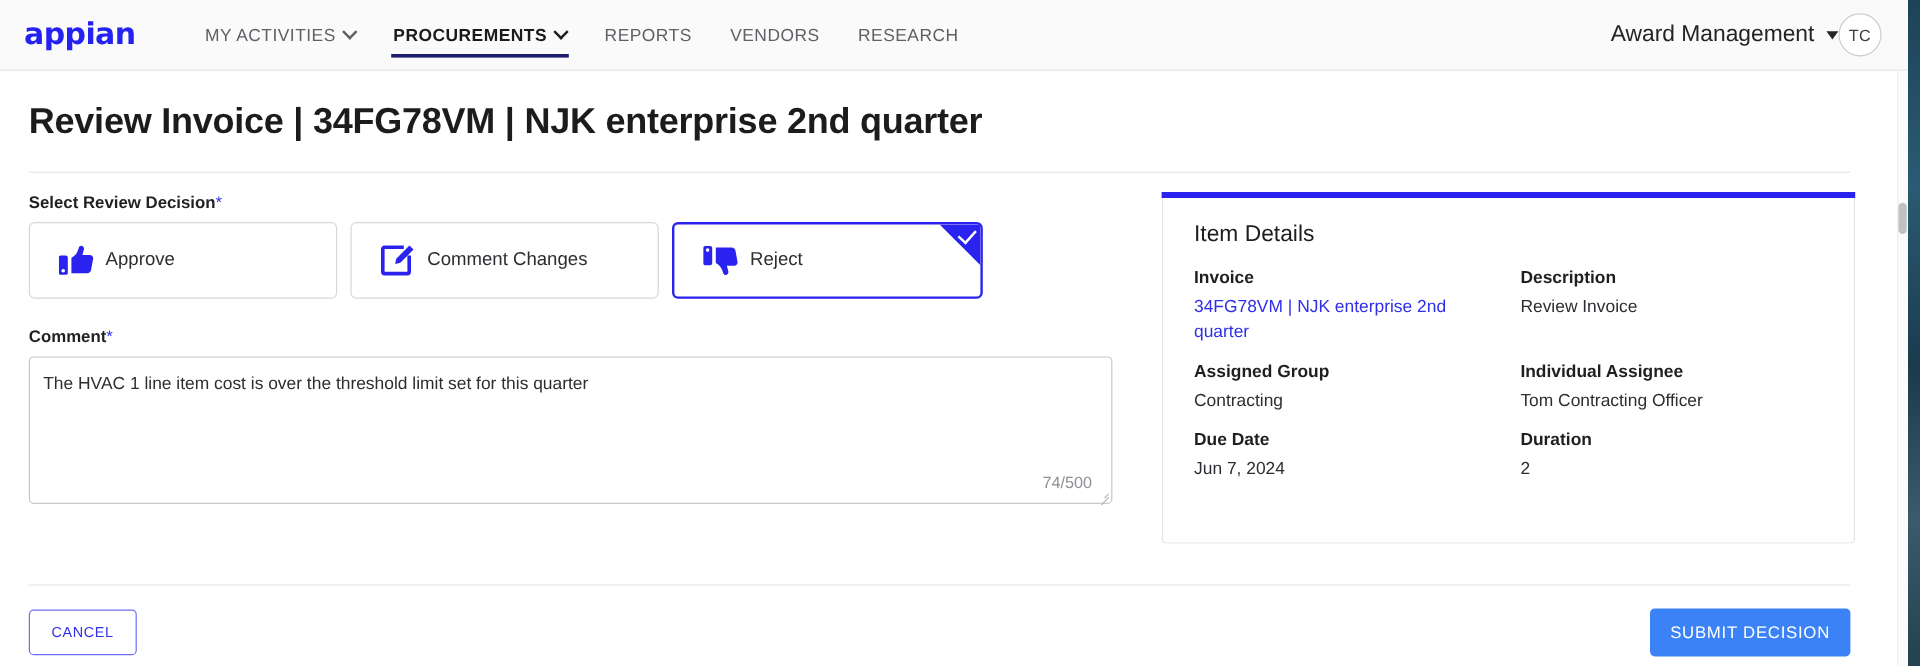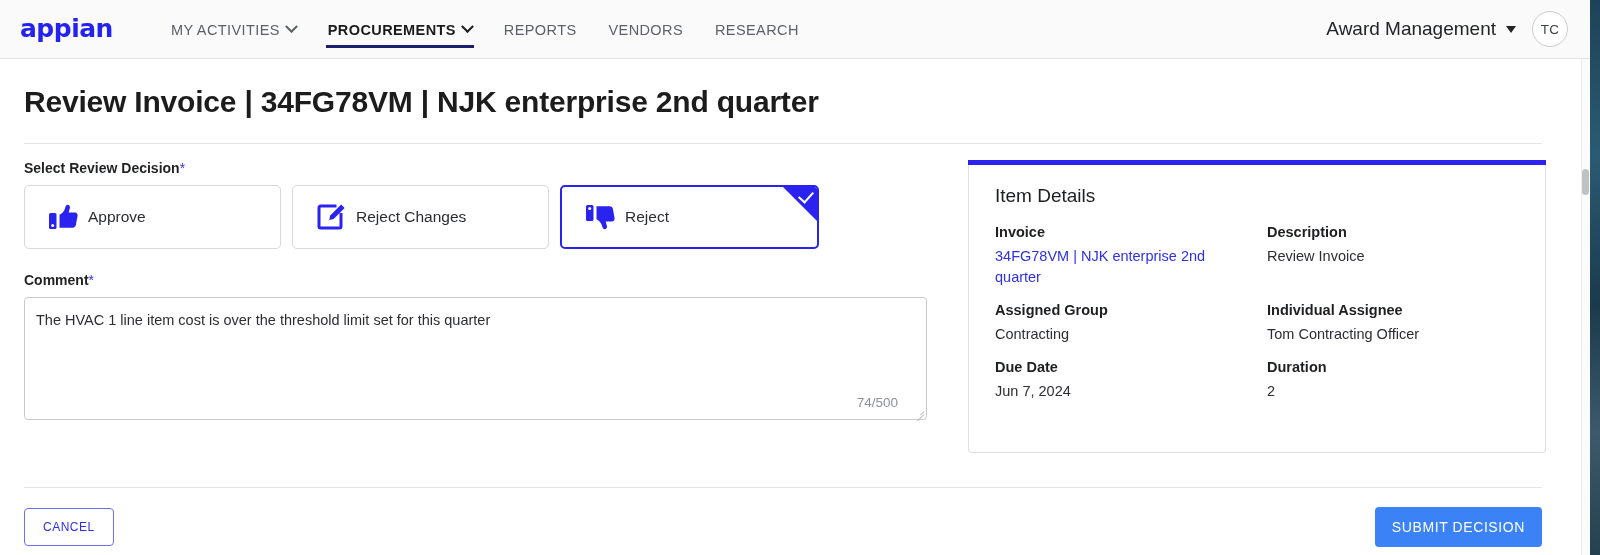--- a/index.html
+++ b/index.html
@@ -90,21 +90,20 @@
     display: inline-block;
     width: 9px; height: 9px;
     border-right: 2px solid currentColor;
     border-bottom: 2px solid currentColor;
     transform: rotate(45deg) translate(-2px,-2px);
   }
   .nav-right {
     margin-left: auto;
     display: flex;
     align-items: center;
-    gap: 16px;
   }
   .award {
     font-size: 19px;
     color: #222426;
     display: flex;
     align-items: center;
     gap: 10px;
     cursor: pointer;
   }
   .caret-down {
@@ -215,21 +214,21 @@
   .textarea-text {
     position: absolute;
     top: 12px; left: 11px;
     right: 11px;
     font-size: 14.5px;
     color: #2c2e31;
     line-height: 1.45;
   }
   .counter {
     position: absolute;
-    right: 28px; bottom: 9px;
+    right: 16px; bottom: 9px;
     font-size: 13.5px;
     color: #8e9195;
   }
   .resize-handle {
     position: absolute;
     right: 2px; bottom: 2px;
     width: 11px; height: 11px;
   }
   .resize-handle i {
     position: absolute;
@@ -403,21 +402,21 @@
                 <path d="M10.5 11.8c2.4-1.2 4.4-3.4 5.3-5.9l0.8-2.3c0.5-1.5 2.1-2.2 3.3-1.4 0.9 0.6 1.3 1.8 1 2.9l-1.2 4.4h6.2c1.7 0 3 1.5 2.7 3.2l-1.7 9.4c-0.3 1.5-1.6 2.6-3.1 2.6H10.5z" fill="#2a22ef"></path>
               </svg>
               <span class="card-label">Approve</span>
             </div>
 
             <div class="card">
               <svg width="30" height="28" viewBox="0 0 30 28">
                 <path d="M19.5 3H3.5C2.7 3 2 3.7 2 4.5v19c0 0.8 0.7 1.5 1.5 1.5h19c0.8 0 1.5-0.7 1.5-1.5V10" fill="none" stroke="#2a22ef" stroke-width="3"></path>
                 <path d="M24.2 1.6l3.4 3.4-11 11-4.3 0.9 0.9-4.3z" fill="#2a22ef"></path>
               </svg>
-              <span class="card-label">Reject Changes</span>
+              <span class="card-label">Comment Changes</span>
             </div>
 
             <div class="card selected">
               <svg width="30" height="28" viewBox="0 0 30 28">
                 <rect x="0" y="2" width="7.5" height="16" rx="1.6" fill="#2a22ef"></rect>
                 <circle cx="3.7" cy="5.4" r="1.5" fill="#ffffff"></circle>
                 <path d="M10.5 16.2c2.4 1.2 4.4 3.4 5.3 5.9l0.8 2.3c0.5 1.5 2.1 2.2 3.3 1.4 0.9-0.6 1.3-1.8 1-2.9l-1.2-4.4h6.2c1.7 0 3-1.5 2.7-3.2l-1.7-9.4C26.6 4.4 25.3 3.3 23.8 3.3H10.5z" fill="#2a22ef"></path>
               </svg>
               <span class="card-label">Reject</span>
               <span class="corner-badge"></span>

